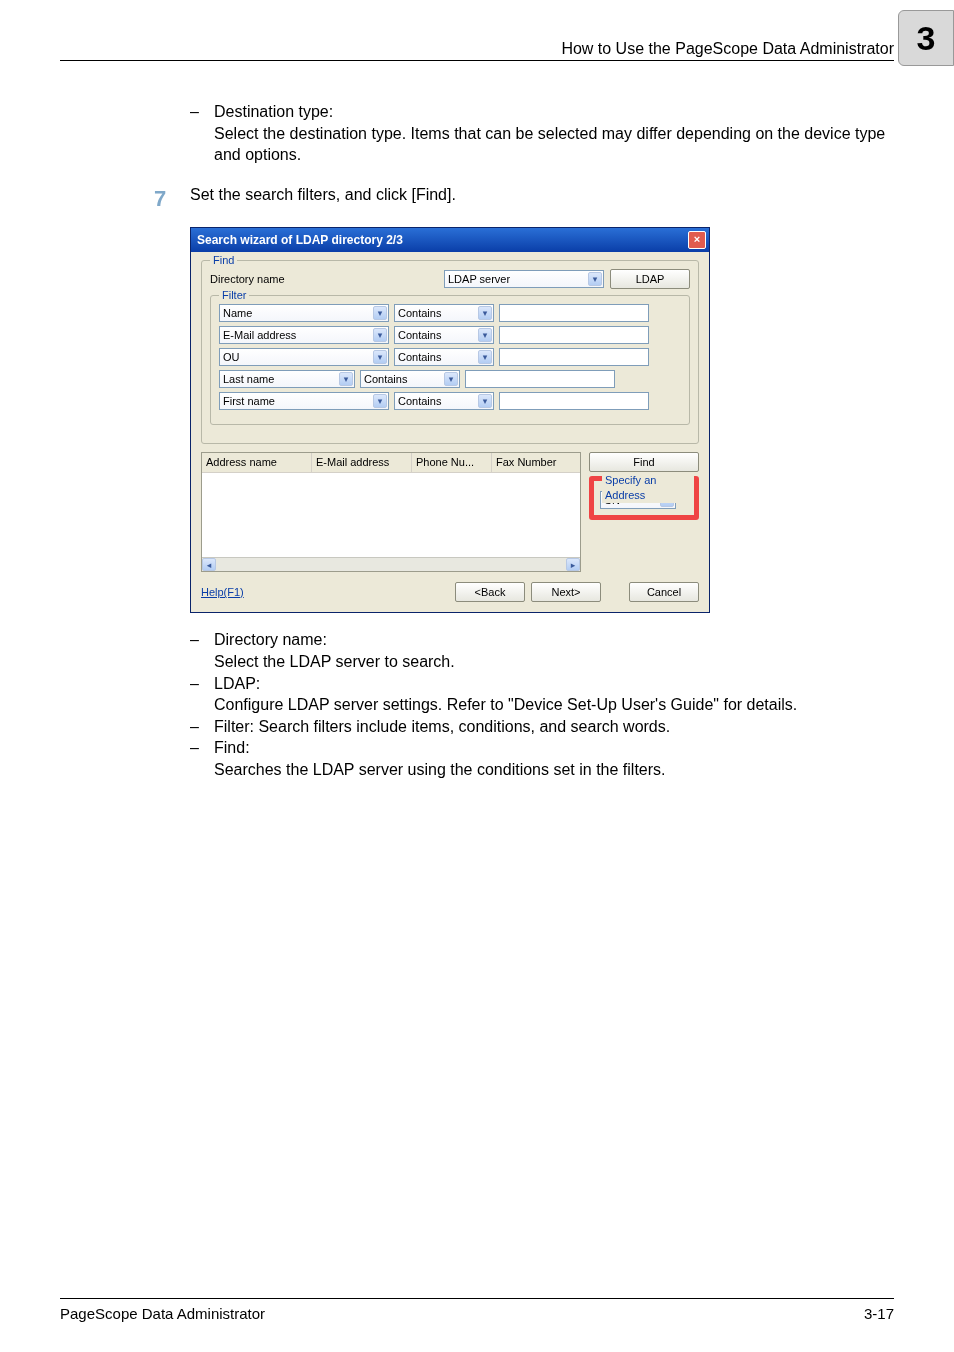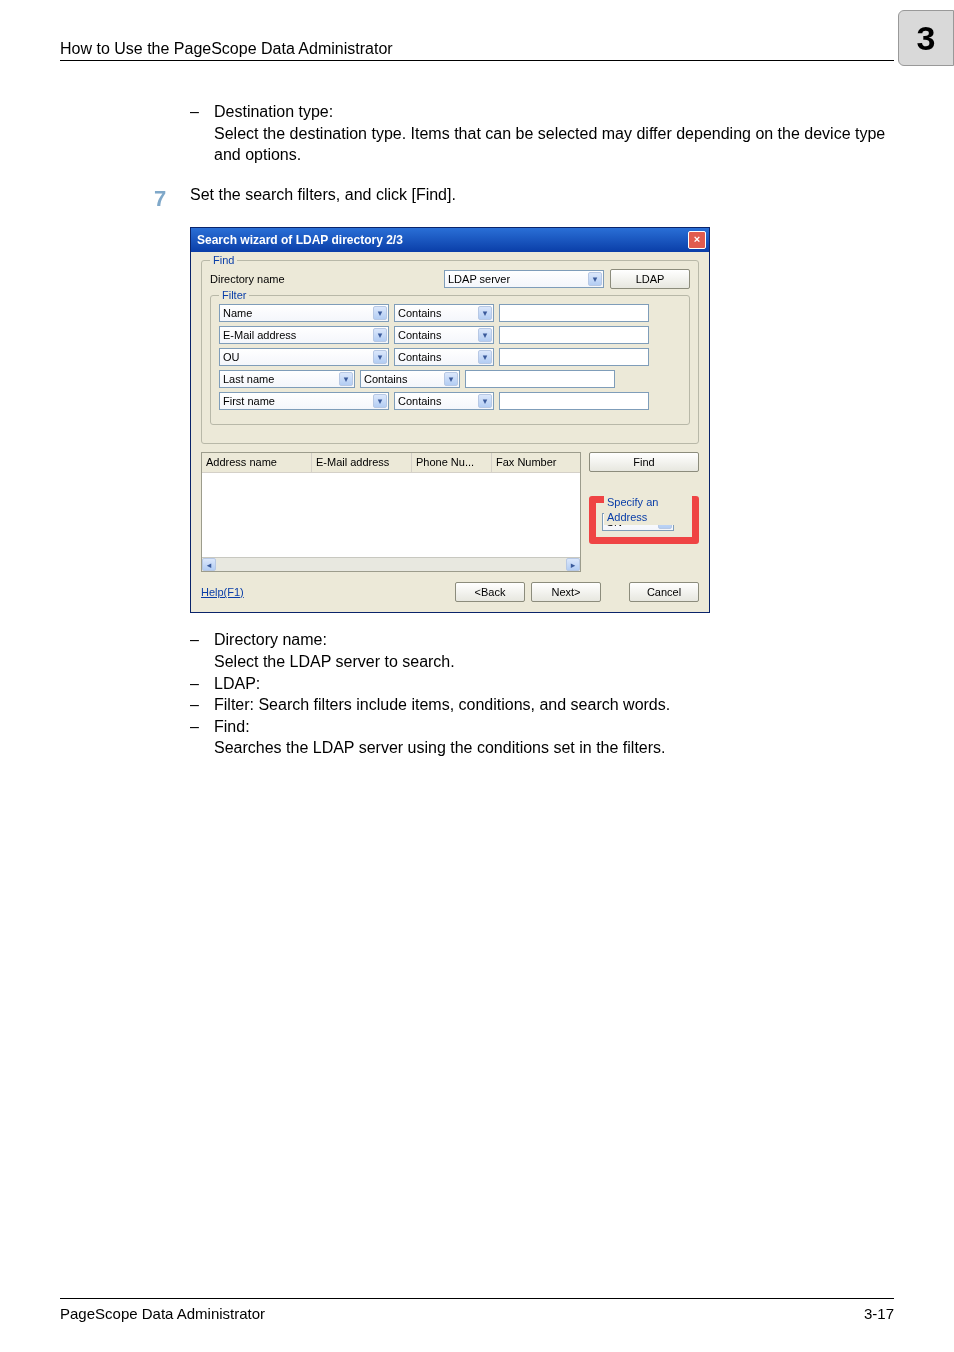--- a/index.html
+++ b/index.html
@@ -11,21 +11,21 @@
     color: #000;
     width: 954px;
   }
   .page {
     padding: 40px 60px 30px 60px;
     position: relative;
     min-height: 1352px;
   }
   .header-row {
     display: flex;
-    justify-content: flex-start;
+    justify-content: flex-end;
     align-items: flex-end;
     border-bottom: 1px solid #000;
     padding-bottom: 2px;
   }
   .header-title {
     font-size: 16px;
     font-weight: normal;
   }
   .chapter-badge {
     position: absolute;
@@ -157,22 +157,22 @@
     background:#e8e8e0; border-top:1px solid #c8c8c0;
     display:flex; justify-content:space-between;
   }
   .hscroll .cap {
     width:14px; background:linear-gradient(to bottom,#dbe7fb,#b3cdf3);
     border:1px solid #b7c8e4; border-radius:2px;
     color:#3a5a9b; font-size:9px; text-align:center; line-height:12px;
   }
   .results-right { flex:1; padding-left:8px; }
   .specify-box {
-    border:7px solid #ef4444; border-radius:3px;
-    padding:10px 18px 6px 6px; margin-top:24px; position:relative;
+    border:5px solid #ef4444; border-radius:3px;
+    padding:10px 18px 6px 6px; margin-top:4px; position:relative;
   }
   .dlg-footer { display:flex; justify-content:space-between; align-items:center; margin-top:10px;}
   .help-link { color:#0a3ea8; text-decoration:underline; }
 
   .desc-list { margin-top:12px; }
   .desc-list .bullet-row { margin-bottom:0px; }
   .desc-list .bullet-body > div:first-child { }
   .desc-list .sub { }
 
   .footer {
@@ -329,20 +329,21 @@
         <div class="bullet-dash">–</div>
         <div class="bullet-body">
           <div>Directory name:</div>
           <div class="sub">Select the LDAP server to search.</div>
         </div>
       </div>
       <div class="bullet-row">
         <div class="bullet-dash">–</div>
         <div class="bullet-body">
           <div>LDAP:</div>
+          <div class="sub">Configure LDAP server settings. Refer to "Device Set-Up User's Guide" for details.</div>
         </div>
       </div>
       <div class="bullet-row">
         <div class="bullet-dash">–</div>
         <div class="bullet-body">
           <div>Filter: Search filters include items, conditions, and search words.</div>
         </div>
       </div>
       <div class="bullet-row">
         <div class="bullet-dash">–</div>

